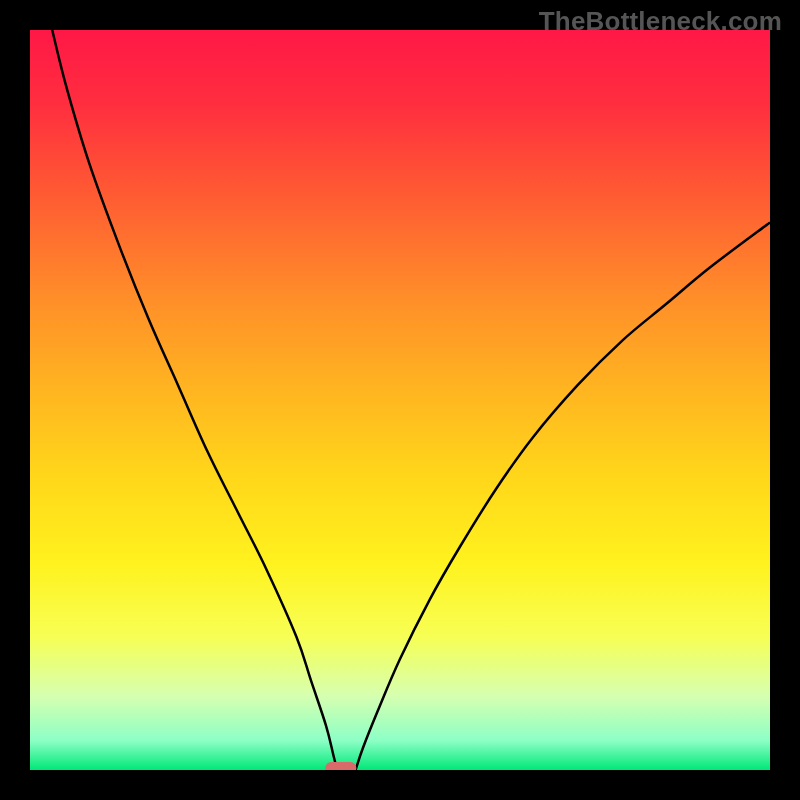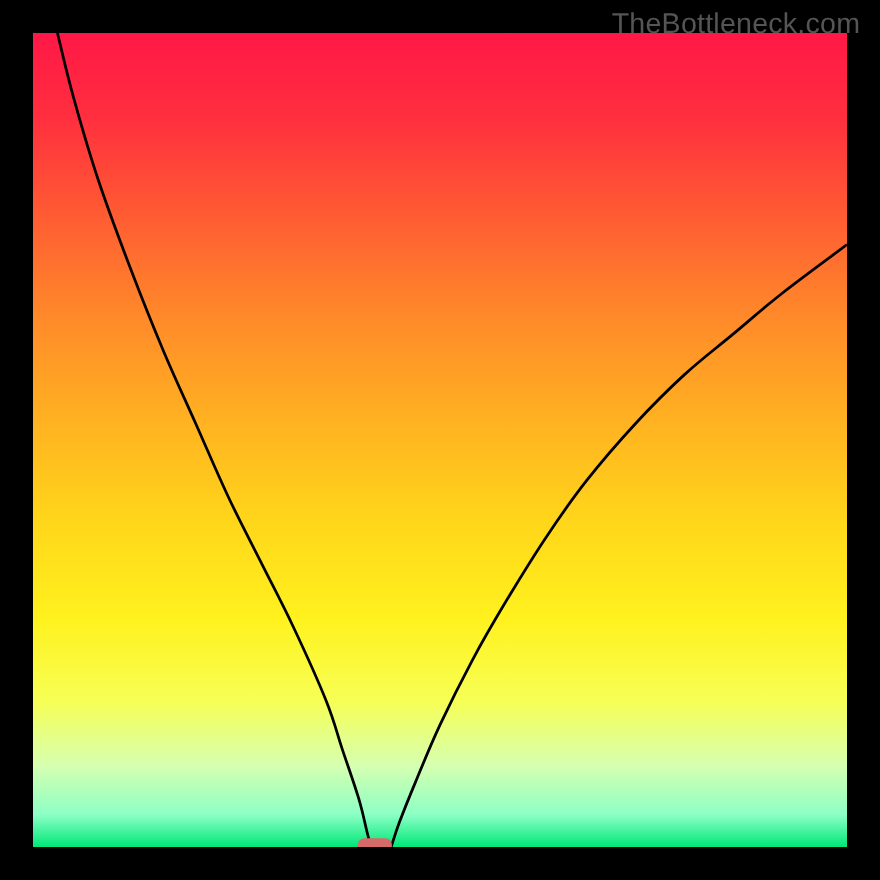--- a/index.html
+++ b/index.html
@@ -17,21 +17,21 @@
     height: 800px;
     background: #000;
   }
   .watermark {
     position: absolute;
     top: 6px;
     right: 18px;
     color: #555;
     font-family: Arial, Helvetica, sans-serif;
     font-size: 26px;
-    font-weight: 400;
+    font-weight: 700;
     letter-spacing: 0.2px;
     user-select: none;
   }
   .plot {
     position: absolute;
     left: 30px;
     top: 30px;
     width: 740px;
     height: 740px;
   }

